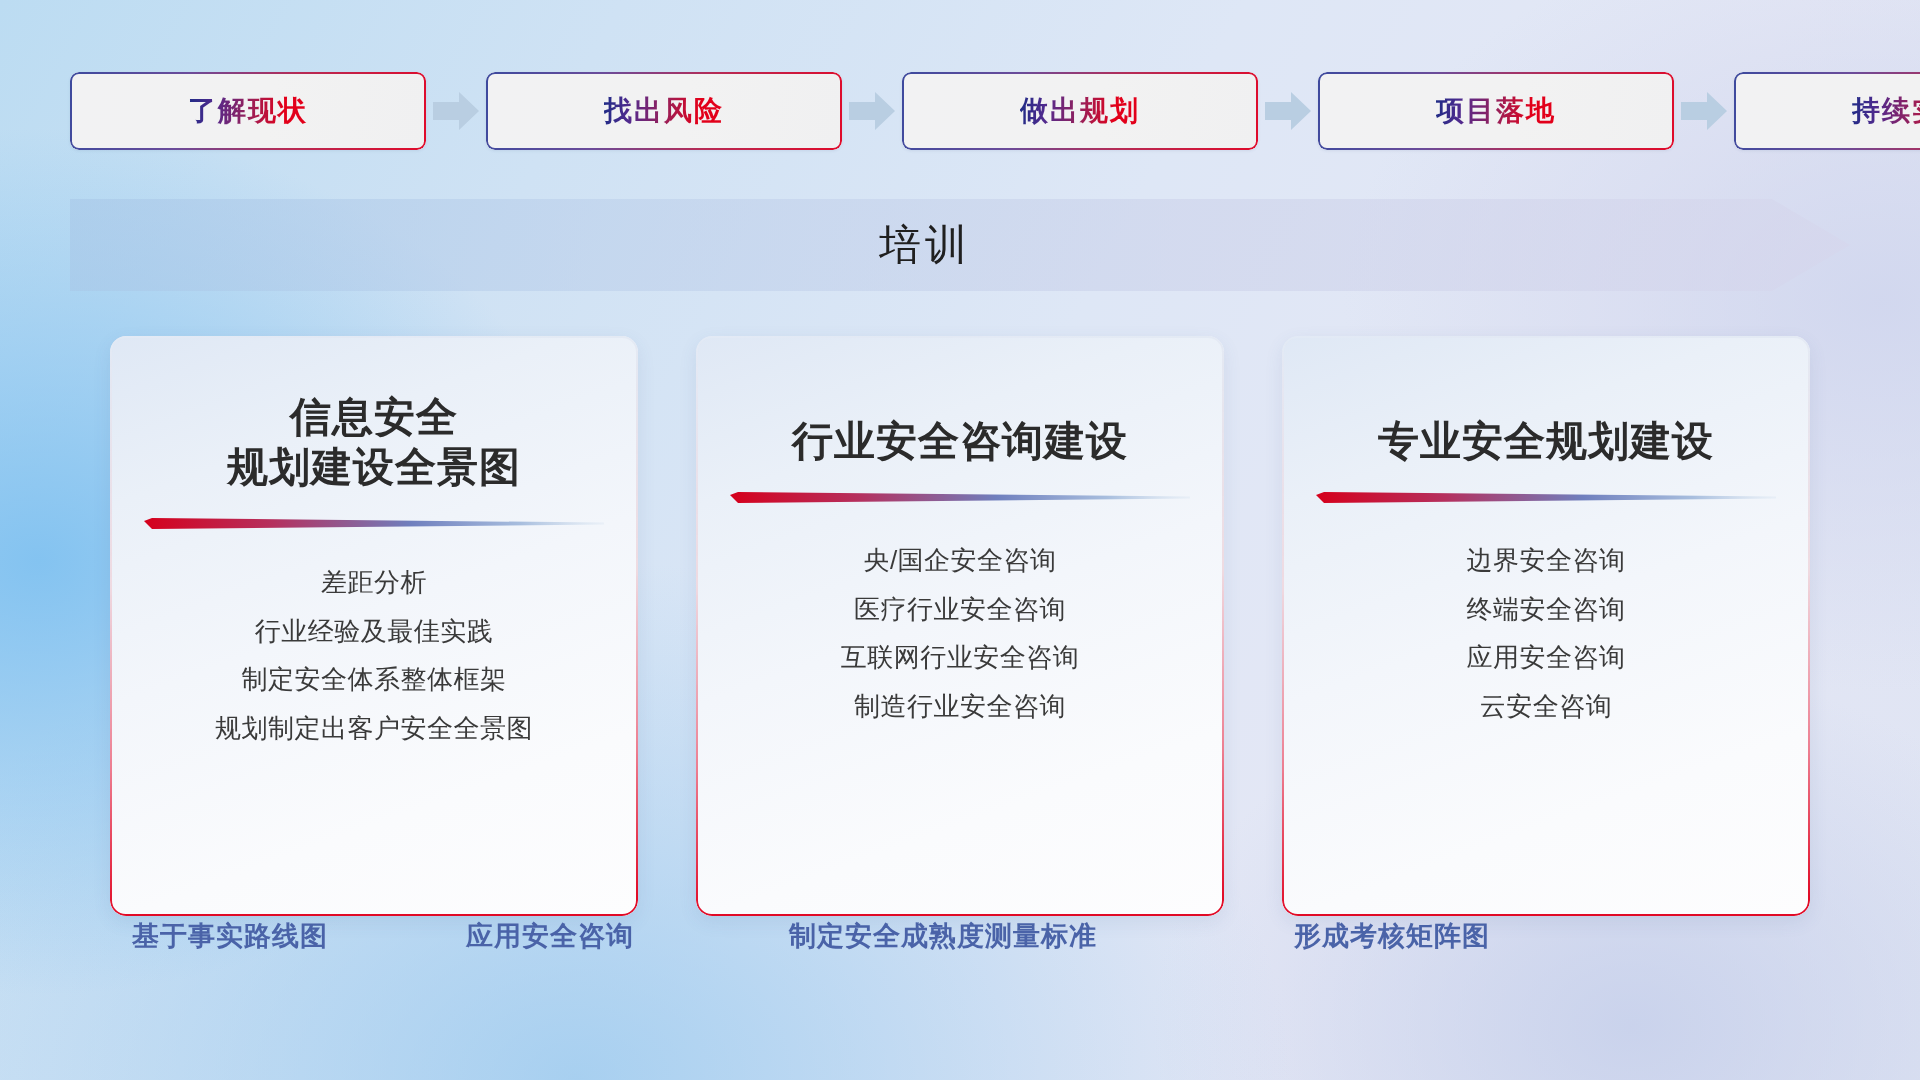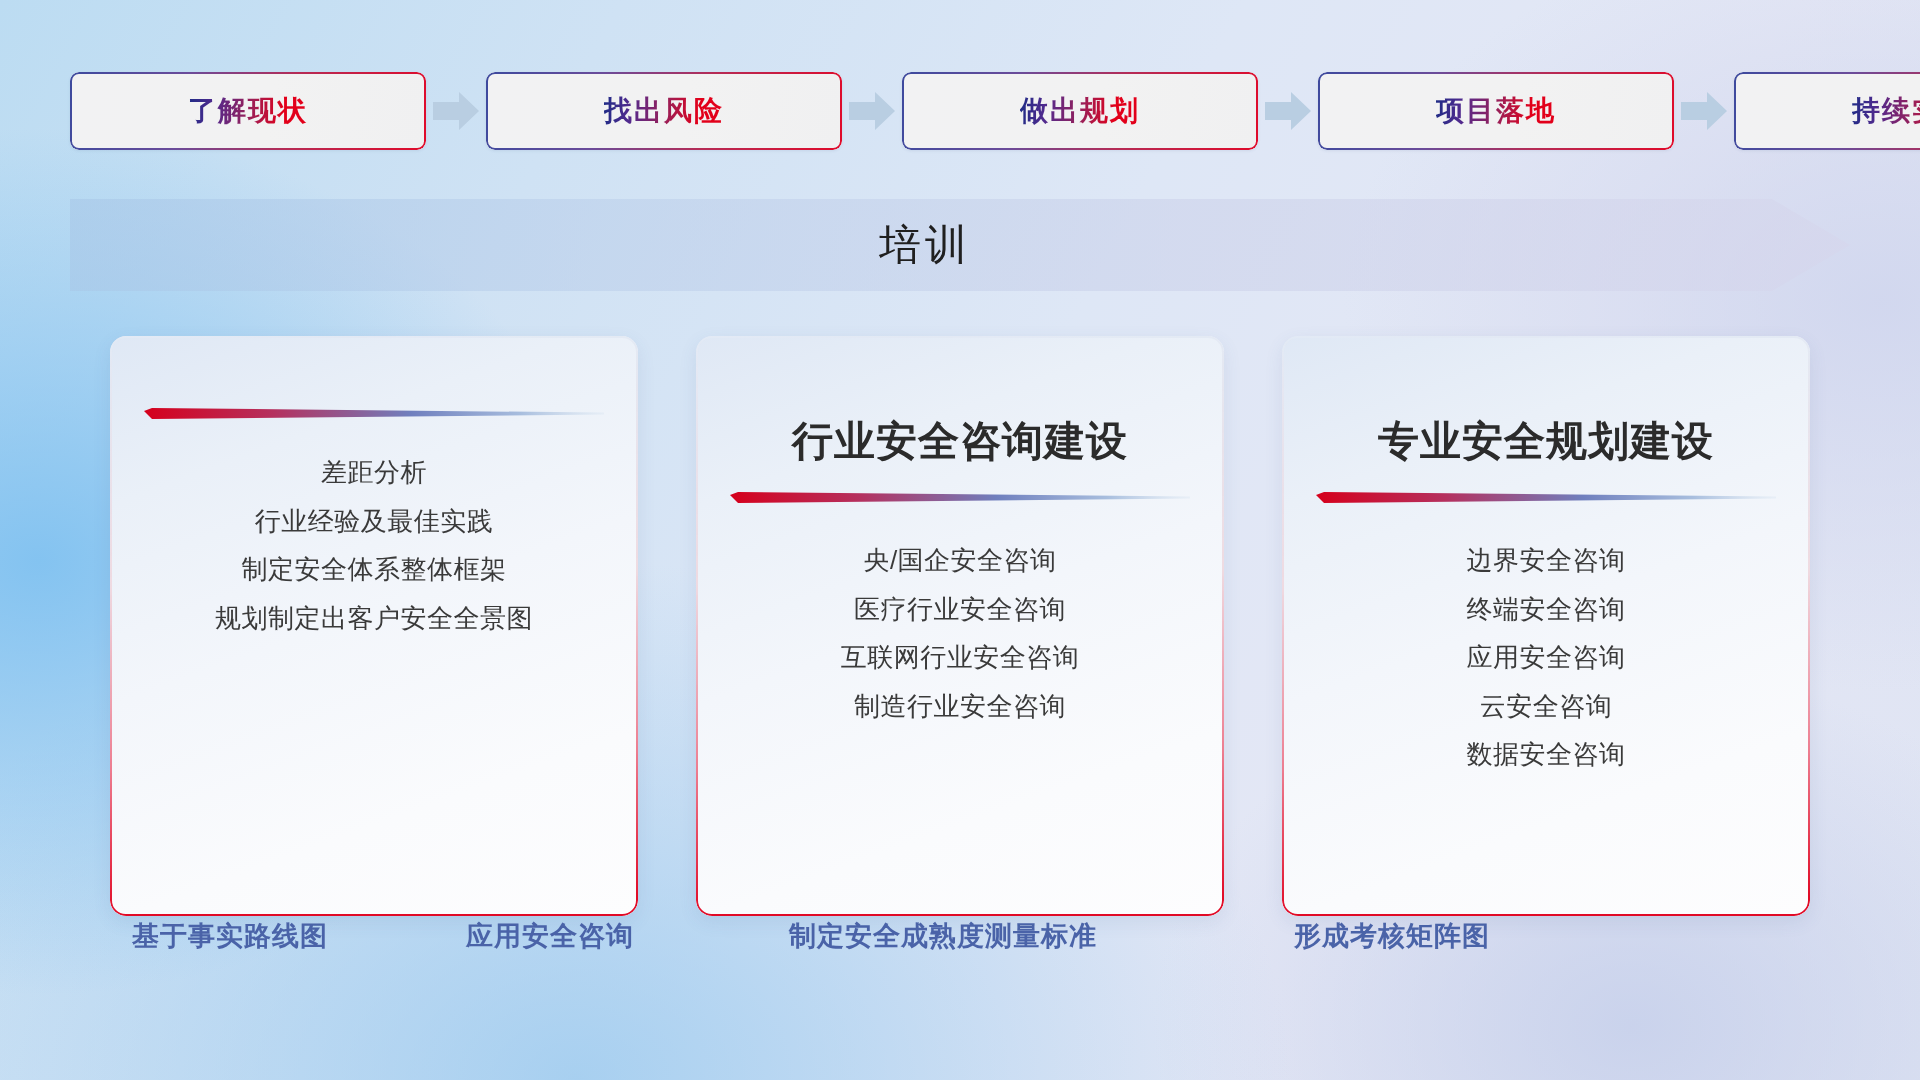--- a/index.html
+++ b/index.html
@@ -223,20 +223,22 @@
 </div>
 
 <div class="banner">
   <div class="banner-shape"></div>
   <div class="banner-title">培训</div>
 </div>
 
 <div class="cards">
 
   <div class="card card-1">
+    <div class="card-title">信息安全
+规划建设全景图</div>
     <div class="divider">
       <svg viewBox="0 0 460 14" preserveAspectRatio="none" aria-hidden="true">
         <defs>
           <linearGradient id="dg1" x1="0" y1="0" x2="1" y2="0">
             <stop offset="0%" stop-color="#d5001c"></stop>
             <stop offset="28%" stop-color="#b5305e"></stop>
             <stop offset="58%" stop-color="#6f7fbe"></stop>
             <stop offset="82%" stop-color="#a8bede"></stop>
             <stop offset="100%" stop-color="#ccdcec" stop-opacity="0.25"></stop>
           </linearGradient>
@@ -290,21 +292,20 @@
           </linearGradient>
         </defs>
         <path d="M0 3 L8 0 L460 4.6 L460 6.6 L8 11 Z" fill="url(#dg3)"></path>
       </svg>
     </div>
     <ul class="card-list">
       <li>边界安全咨询</li>
       <li>终端安全咨询</li>
       <li>应用安全咨询</li>
       <li>云安全咨询</li>
-      <li>数据安全咨询</li>
     </ul>
   </div>
 </div>
 
 <div class="footer-labels">
   <div class="footer-label fl-0">基于事实路线图</div>
   <div class="footer-label fl-1">应用安全咨询</div>
   <div class="footer-label fl-2">制定安全成熟度测量标准</div>
   <div class="footer-label fl-3">形成考核矩阵图</div>
 </div>

